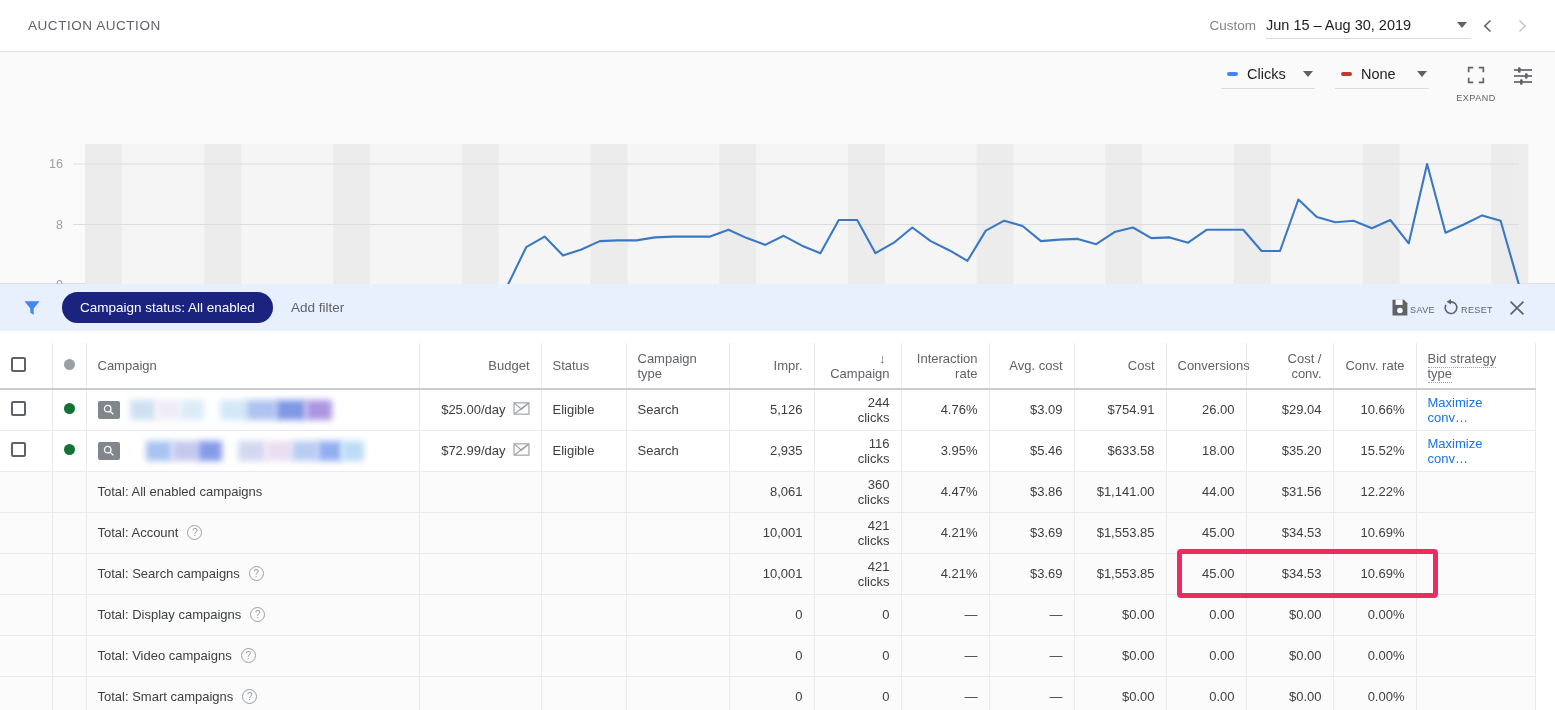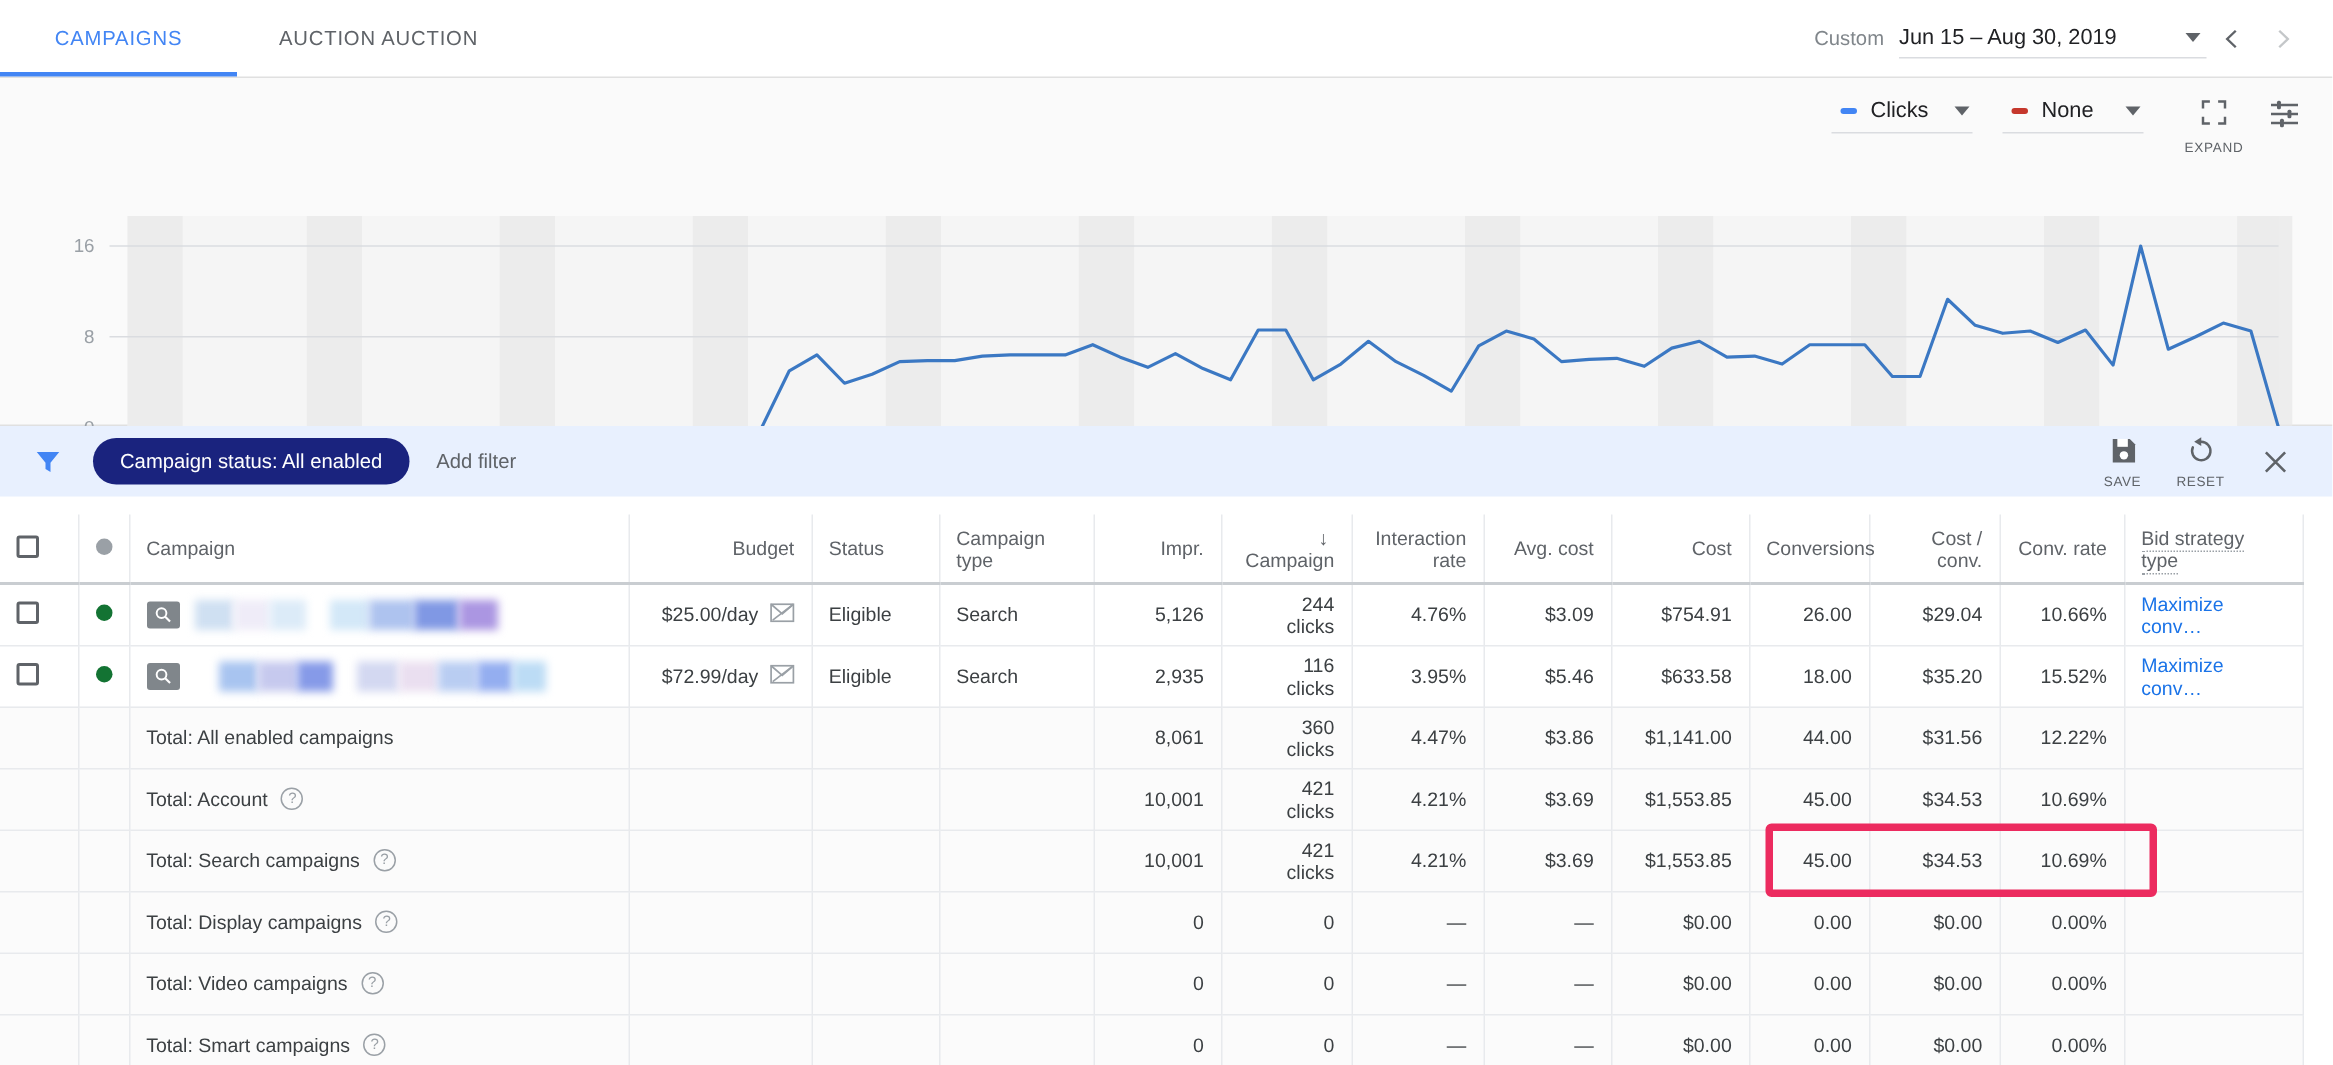--- a/index.html
+++ b/index.html
@@ -123,21 +123,21 @@
     cursor: pointer;
   }
   .addfilter {
     margin-left: 18px; font-size: 13.5px; color: #5f6368; cursor: pointer;
   }
   .fb-right {
     position: absolute; right: 14px; top: 0; bottom: 0;
     display: flex; align-items: center; gap: 0;
   }
   .fb-act {
-    width: 52px; display: flex; flex-direction: column; align-items: center;
+    width: 52px; display: flex; flex-direction: row; align-items: center;
     cursor: pointer;
   }
   .fb-act-label { font-size: 9px; color: #5f6368; letter-spacing: .4px; margin-top: 5px; }
   .fb-close { width: 48px; display: flex; align-items: center; justify-content: center; cursor: pointer; }
 
   
   .tablewrap { position: relative; background: #fff; }
   table.grid { border-collapse: collapse; width: 1245px; table-layout: fixed; margin-top: 12px; }
   table.grid th, table.grid td {
     border-right: 1px solid #e8eaed;
@@ -198,23 +198,20 @@
     border-radius: 4px;
     pointer-events: none;
     z-index: 20;
   }
 </style>
 </head>
 <body>
 
 <div class="topbar">
   <div class="tabs">
-    <div class="tab active">
-      <span>CAMPAIGNS</span>
-    </div>
     <div class="tab">
       <span>AUCTION AUCTION</span>
     </div>
   </div>
 
   <div class="daterange">
     <span class="dr-label">Custom</span>
     <div class="dr-value-wrap">
       <span class="dr-value">Jun 15 – Aug 30, 2019</span>
       <span class="dr-caret"></span>

